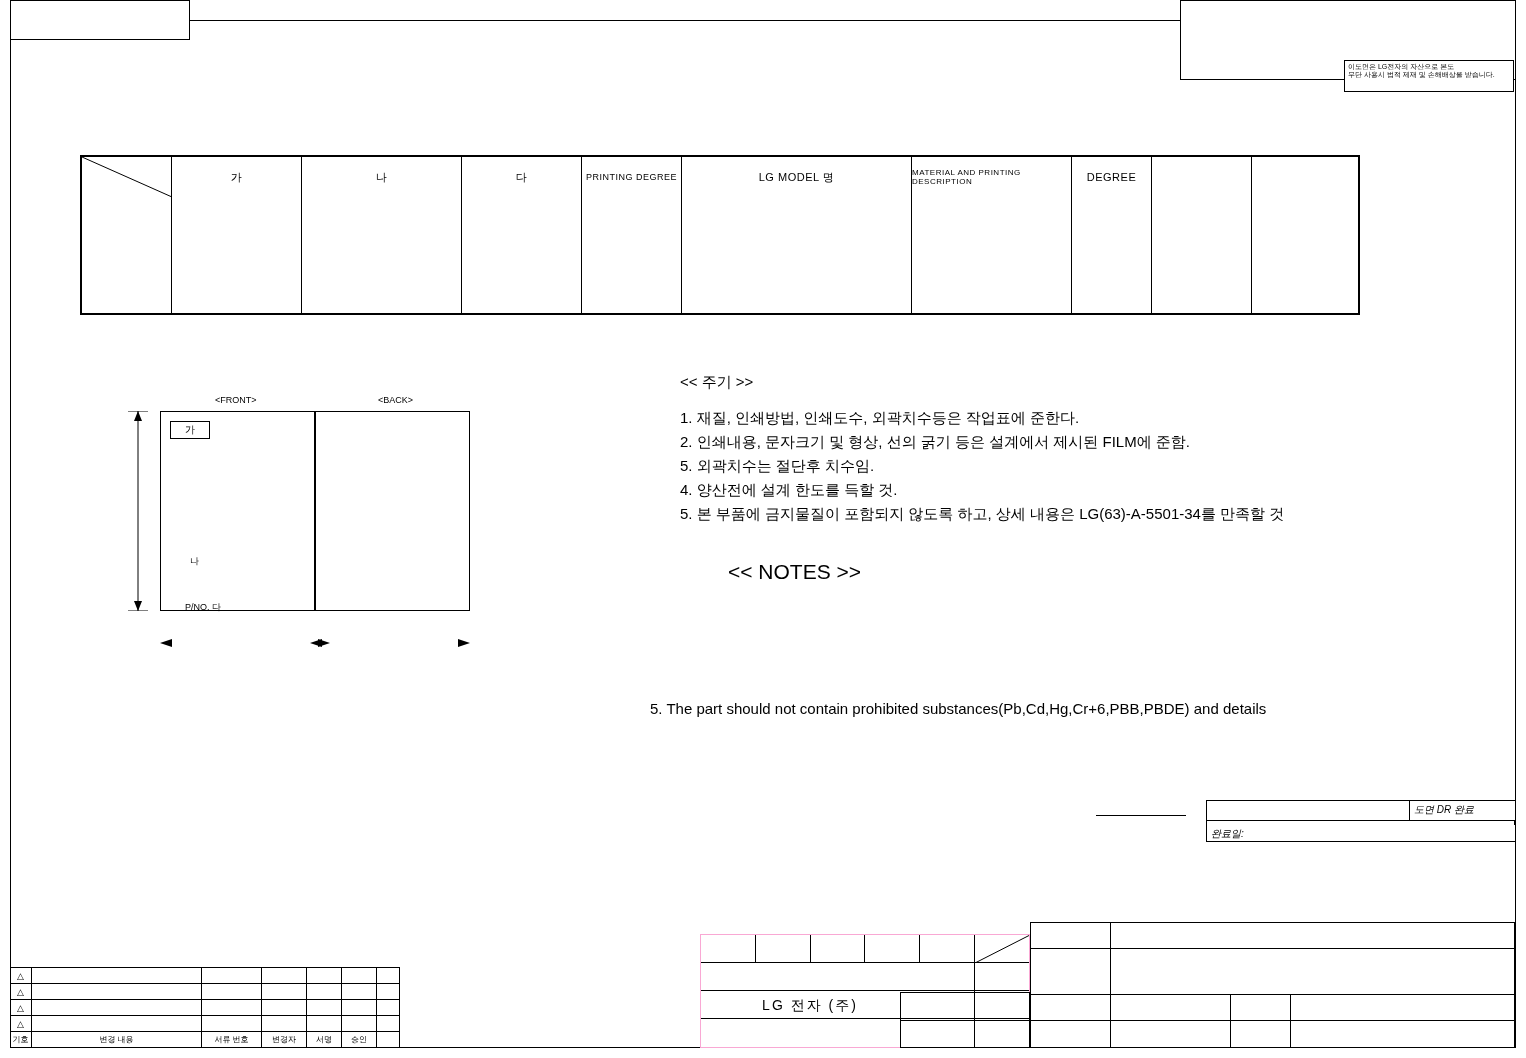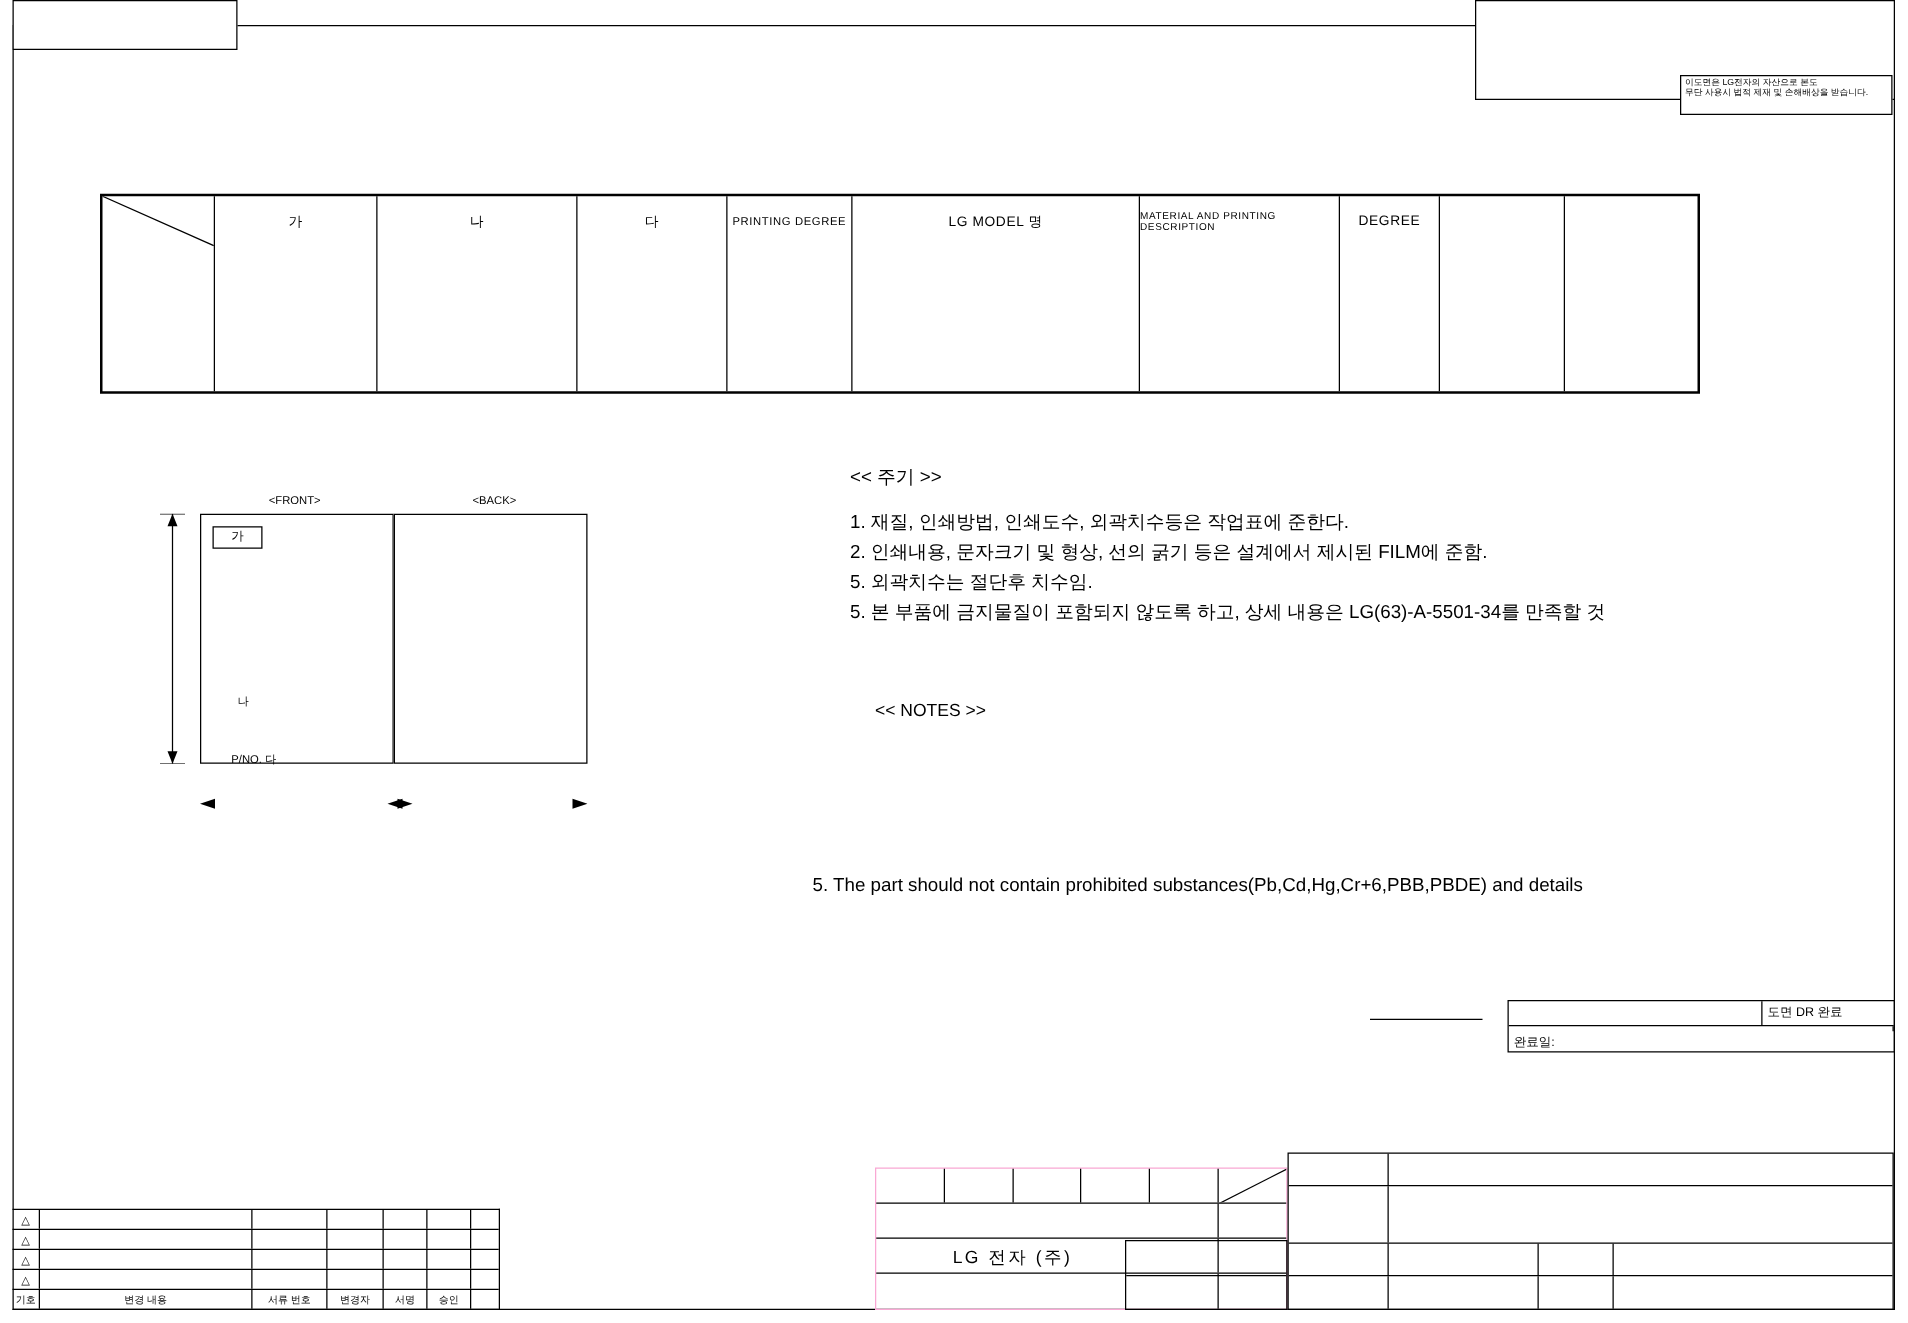--- a/index.html
+++ b/index.html
@@ -101,31 +101,31 @@
   .arrows svg { width:100%; height:100%; }
 
   
   .notes {
     position: absolute;
     left: 680px; top: 370px;
     font-size: 15px;
     line-height: 1.6;
   }
   .notes-head { margin-bottom: 12px; }
-  .notes2-head { position:absolute; left:700px; top:560px; font-size:14px; }
+  .notes2-head { position:absolute; left:728px; top:560px; font-size:21px; }
   .note5 { position:absolute; left:650px; top:700px; font-size:15px; }
 
   
   .dr-box {
     position:absolute; right:10px; top:800px;
     width:310px; border:1px solid #000;
   }
   .dr-row { display:flex; height:20px; border-bottom:1px solid #000; }
   .dr-row:last-child { border-bottom:none;flex-direction:column; }
-  .dr-row .cell { flex:1; font-size:10px; padding:2px 4px; }
+  .dr-row .cell { flex:1; font-size:10px; padding:2px 4px;font-style:italic; }
   .dr-row .cell.big { flex:2; border-right:1px solid #000; }
   .sig-line { position:absolute; right:340px; top:815px; width:90px; border-bottom:1px solid #000; }
 
   .uppergrid {
     position:absolute; left:700px; bottom:10px;
     width:330px; border:1px solid #f9a8d4;
   }
   .uppergrid .r { display:flex; height:28px; border-bottom:1px solid #000; }
   .uppergrid .r:last-child { border-bottom:none; }
   .uppergrid .c { flex:1; border-right:1px solid #000; position:relative; }
@@ -238,20 +238,21 @@
       <polygon points="310,8 298,4 298,12" fill="#000"></polygon>
     </svg>
   </div>
 </div>
 
 <div class="notes">
   <div class="notes-head">&lt;&lt; 주기 &gt;&gt;</div>
   <div>1. 재질, 인쇄방법, 인쇄도수, 외곽치수등은 작업표에 준한다.</div>
   <div>2. 인쇄내용, 문자크기 및 형상, 선의 굵기 등은 설계에서 제시된 FILM에 준함.</div>
   <div>5. 외곽치수는 절단후 치수임.</div>
+  <div>4. 양산전에 설계 한도를 득할 것.</div>
   <div>5. 본 부품에 금지물질이 포함되지 않도록 하고, 상세 내용은 LG(63)-A-5501-34를 만족할 것</div>
 </div>
 <div class="notes2-head">&lt;&lt; NOTES &gt;&gt;</div>
 <div class="note5">5. The part should not contain prohibited substances(Pb,Cd,Hg,Cr+6,PBB,PBDE) and details</div>
 
 <div class="sig-line"></div>
 <div class="dr-box">
   <div class="dr-row">
       <div class="cell big"></div>
       <div class="cell">도면 DR 완료</div>

